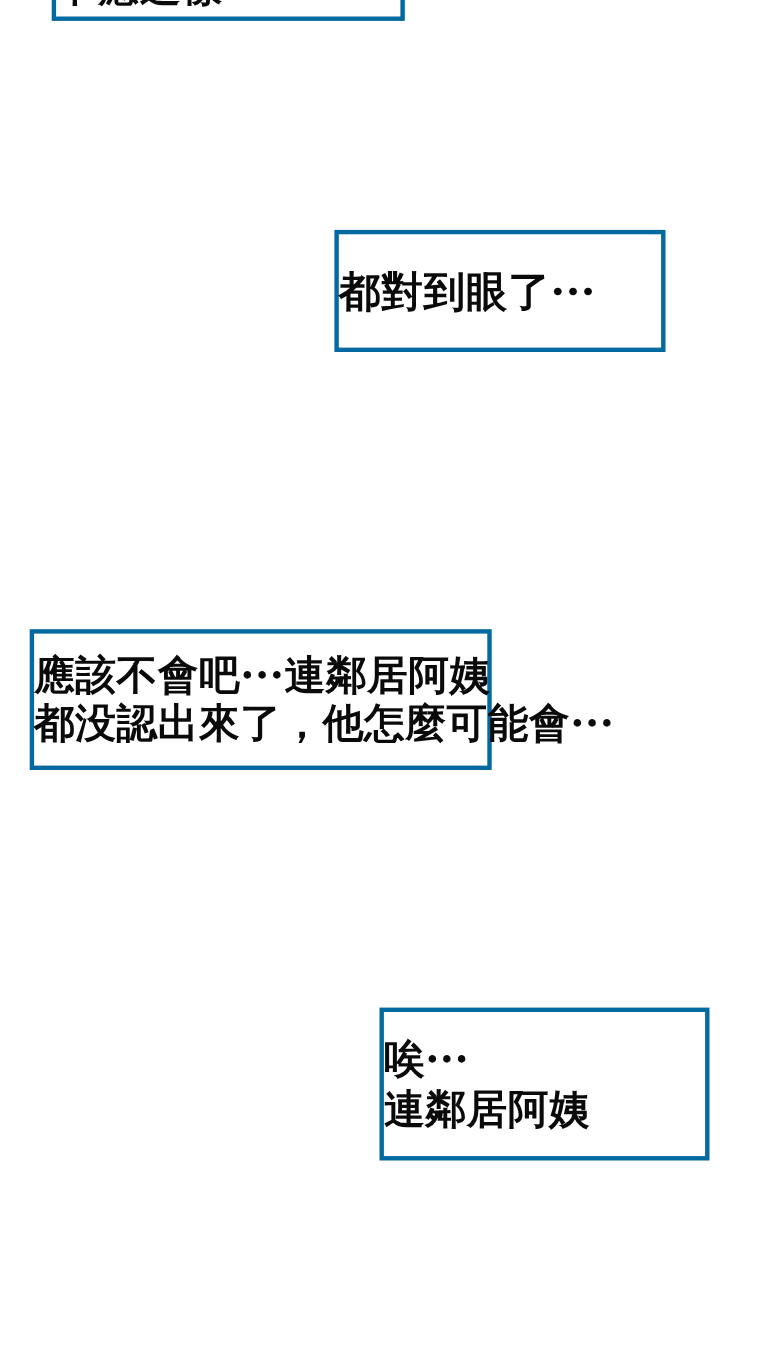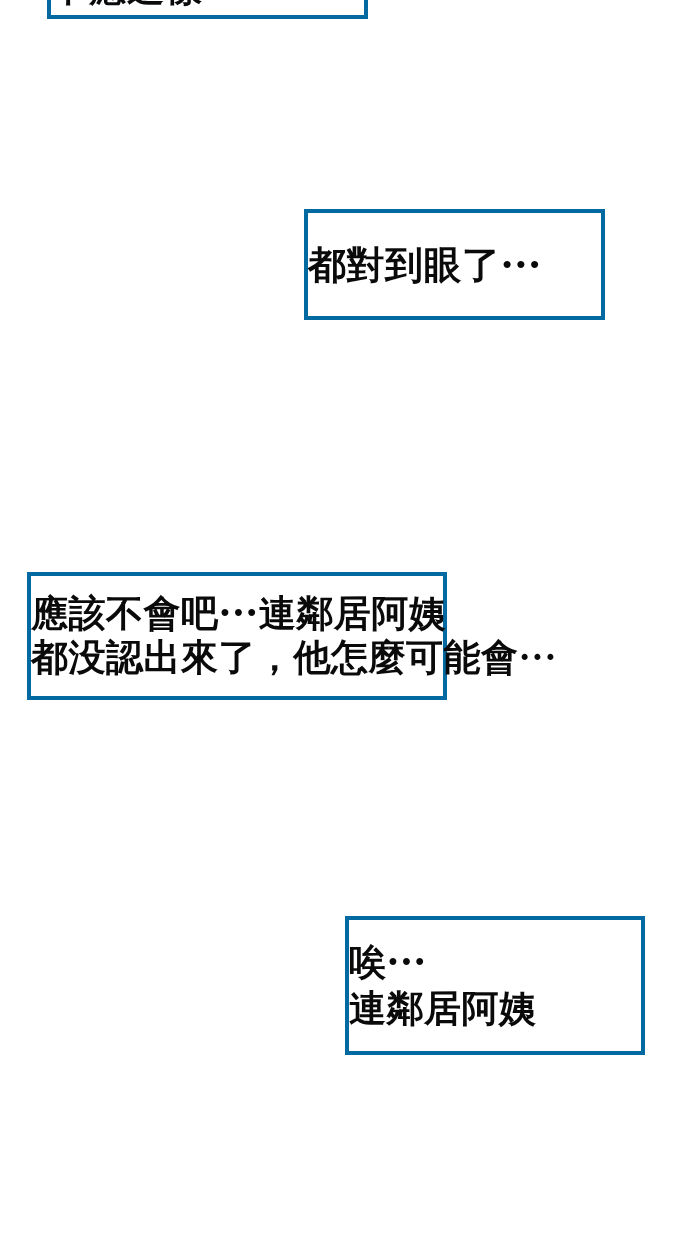--- a/index.html
+++ b/index.html
@@ -78,21 +78,20 @@
     width: 420px;
     height: 128px;
     justify-content: center;
   }
   #box-3 .speech-line {
     font-size: 37px;
     letter-spacing: 0.5px;
   }
   #box-3 .speech-line + .speech-line {
     margin-top: 4px;
-    font-family: Liberation Serif, serif;
   }
 
   
   #box-4 {
     left: 345px;
     top: 916px;
     width: 300px;
     height: 139px;
     justify-content: center;
   }

